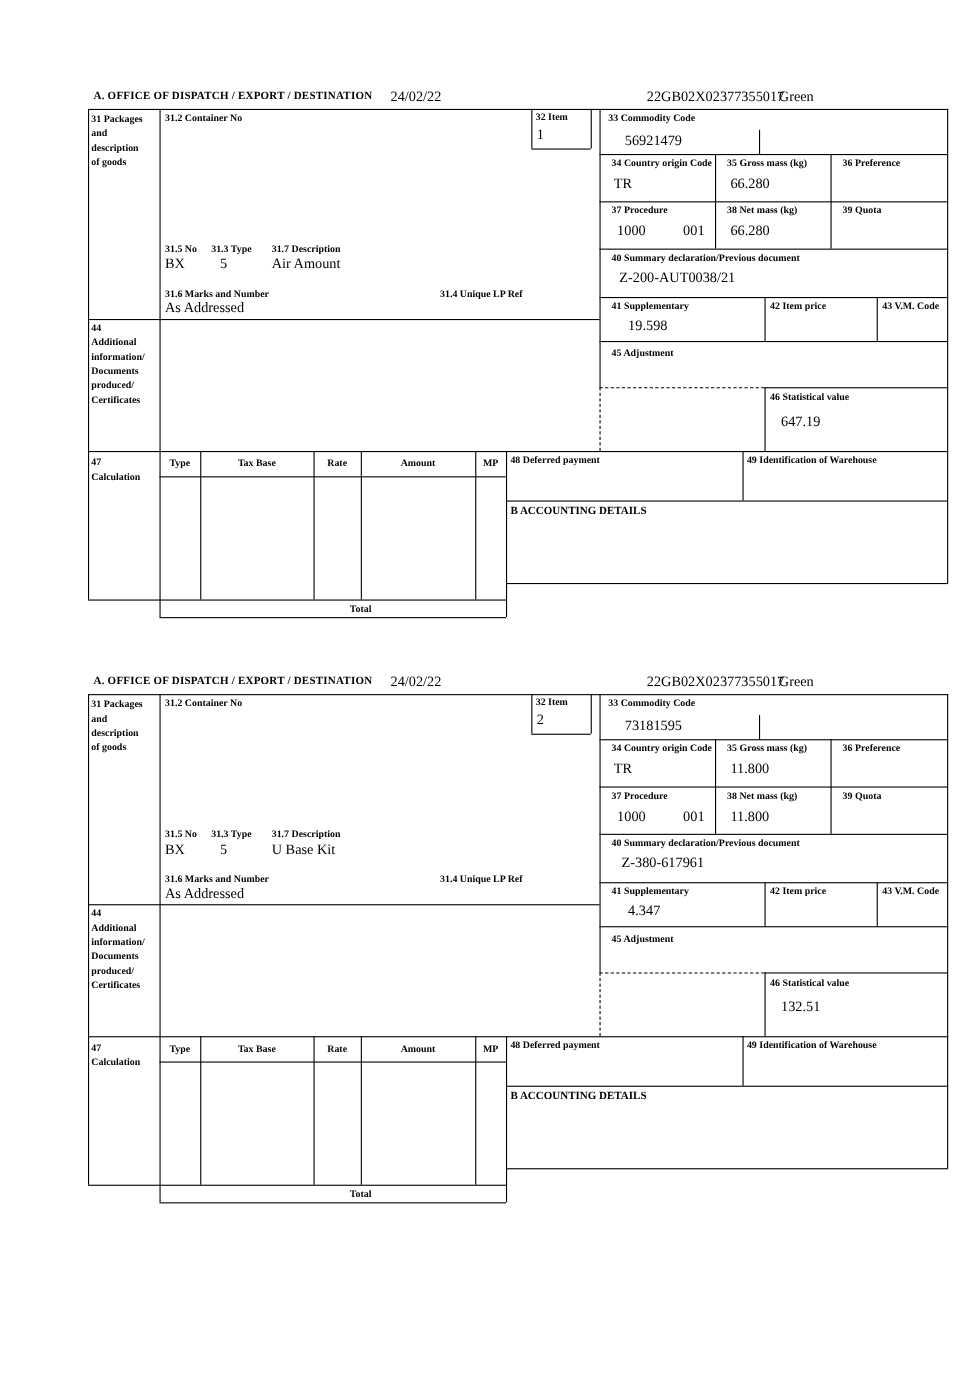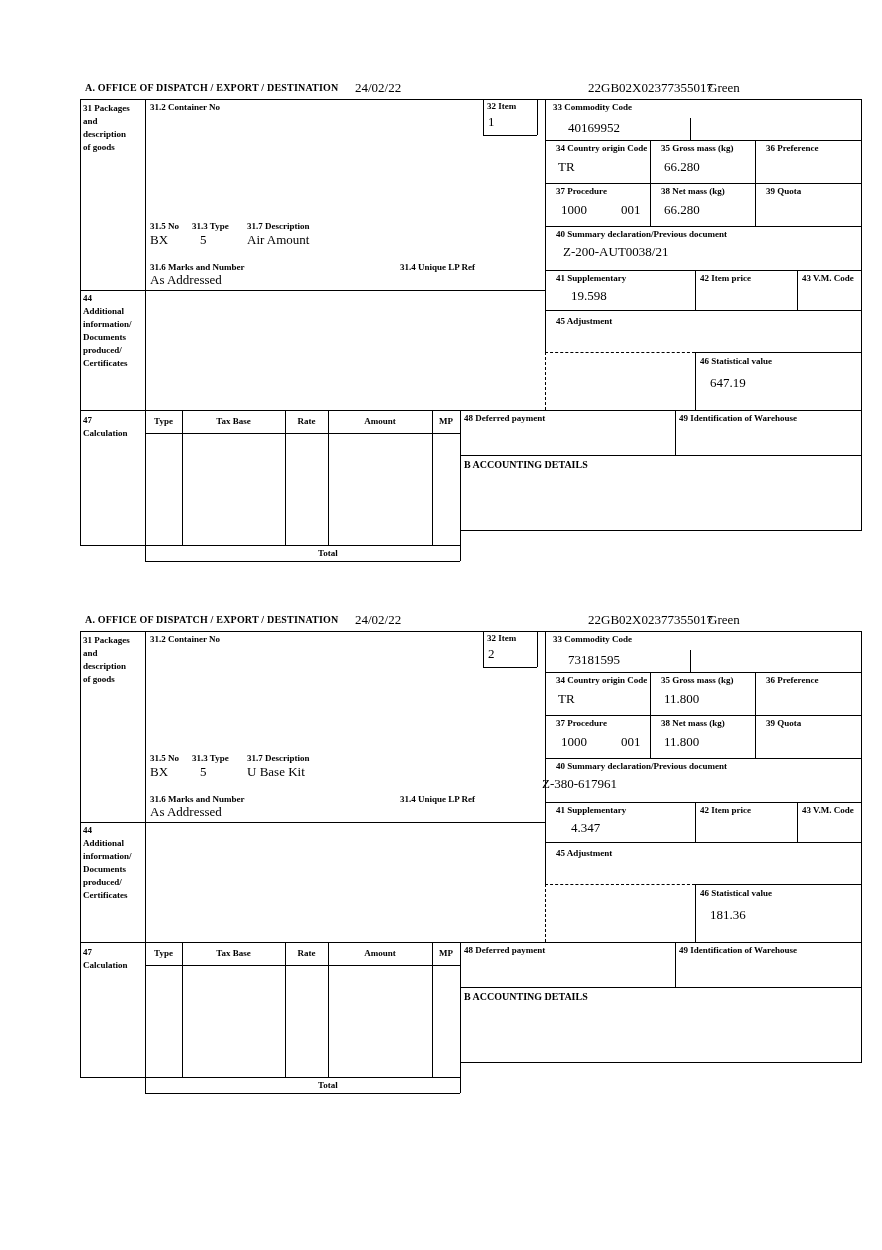--- a/index.html
+++ b/index.html
@@ -86,21 +86,21 @@
   <div class="t lbl" style="left:112px;top:141px">31.3 Type</div>
   <div class="t lbl" style="left:167px;top:141px">31.7 Description</div>
   <div class="t val" style="left:70px;top:152px">BX</div>
   <div class="t val" style="left:120px;top:152px">5</div>
   <div class="t val" style="left:167px;top:152px">Air Amount</div>
   <div class="t lbl" style="left:70px;top:182px">31.6 Marks and Number</div>
   <div class="t lbl" style="left:320px;top:182px">31.4 Unique LP Ref</div>
   <div class="t val" style="left:70px;top:192px">As Addressed</div>
 
   <div class="t lbl" style="left:473px;top:22px">33 Commodity Code</div>
-  <div class="t val" style="left:488px;top:40px">40169952</div>
+  <div class="t val" style="left:488px;top:40px">56921479</div>
   <div class="t lbl" style="left:476px;top:63px">34 Country origin Code</div>
   <div class="t val" style="left:478px;top:79px">TR</div>
   <div class="t lbl" style="left:581px;top:63px">35 Gross mass (kg)</div>
   <div class="t val" style="left:584px;top:79px">66.280</div>
   <div class="t lbl" style="left:686px;top:63px">36 Preference</div>
   <div class="t lbl" style="left:476px;top:106px">37 Procedure</div>
   <div class="t val" style="left:481px;top:122px">1000</div>
   <div class="t val" style="left:541px;top:122px">001</div>
   <div class="t lbl" style="left:581px;top:106px">38 Net mass (kg)</div>
   <div class="t val" style="left:584px;top:122px">66.280</div>
@@ -203,28 +203,28 @@
   <div class="t lbl" style="left:581px;top:63px">35 Gross mass (kg)</div>
   <div class="t val" style="left:584px;top:79px">11.800</div>
   <div class="t lbl" style="left:686px;top:63px">36 Preference</div>
   <div class="t lbl" style="left:476px;top:106px">37 Procedure</div>
   <div class="t val" style="left:481px;top:122px">1000</div>
   <div class="t val" style="left:541px;top:122px">001</div>
   <div class="t lbl" style="left:581px;top:106px">38 Net mass (kg)</div>
   <div class="t val" style="left:584px;top:122px">11.800</div>
   <div class="t lbl" style="left:686px;top:106px">39 Quota</div>
   <div class="t lbl" style="left:476px;top:149px">40 Summary declaration/Previous document</div>
-  <div class="t val" style="left:462px;top:164px">Z-380-617961</div>
+  <div class="t val" style="left:485px;top:164px">Z-380-617961</div>
   <div class="t lbl" style="left:476px;top:193px">41 Supplementary</div>
   <div class="t val" style="left:491px;top:208px">4.347</div>
   <div class="t lbl" style="left:620px;top:193px">42 Item price</div>
   <div class="t lbl" style="left:722px;top:193px">43 V.M. Code</div>
   <div class="t lbl" style="left:476px;top:236px">45 Adjustment</div>
   <div class="t lbl" style="left:620px;top:276px">46 Statistical value</div>
-  <div class="t val" style="left:630px;top:295px">181.36</div>
+  <div class="t val" style="left:630px;top:295px">132.51</div>
 
   <div class="t lbl ctr" style="left:65px;top:336px;width:37px">Type</div>
   <div class="t lbl ctr" style="left:102px;top:336px;width:103px">Tax Base</div>
   <div class="t lbl ctr" style="left:205px;top:336px;width:43px">Rate</div>
   <div class="t lbl ctr" style="left:248px;top:336px;width:104px">Amount</div>
   <div class="t lbl ctr" style="left:352px;top:336px;width:28px">MP</div>
   <div class="t lbl" style="left:384px;top:333px">48 Deferred payment</div>
   <div class="t lbl" style="left:599px;top:333px">49 Identification of Warehouse</div>
   <div class="t acct" style="left:384px;top:379px">B ACCOUNTING DETAILS</div>
   <div class="t lbl" style="left:238px;top:468px">Total</div>

